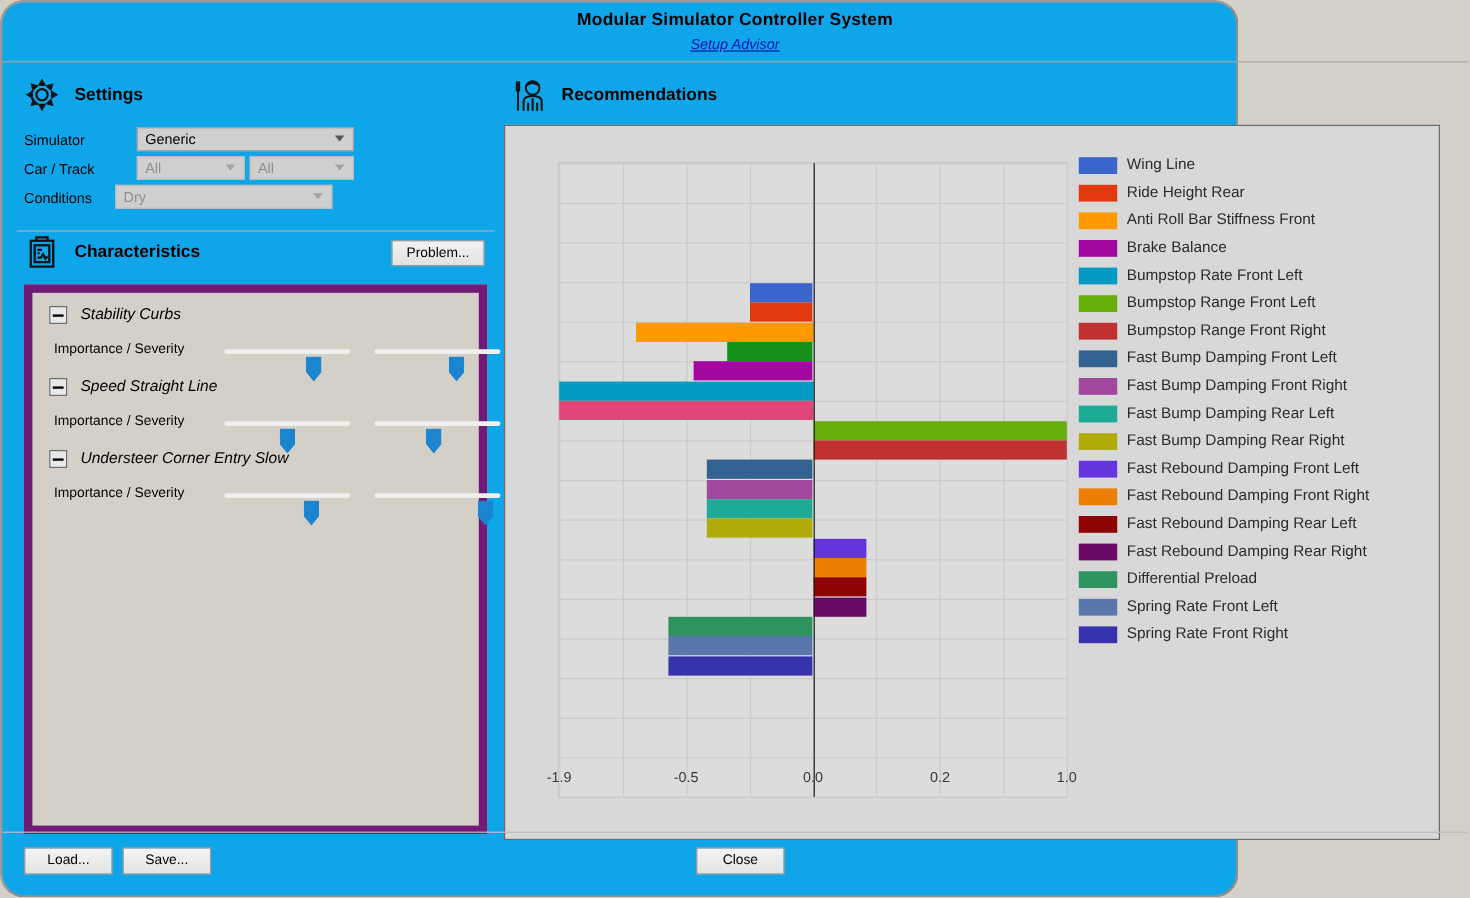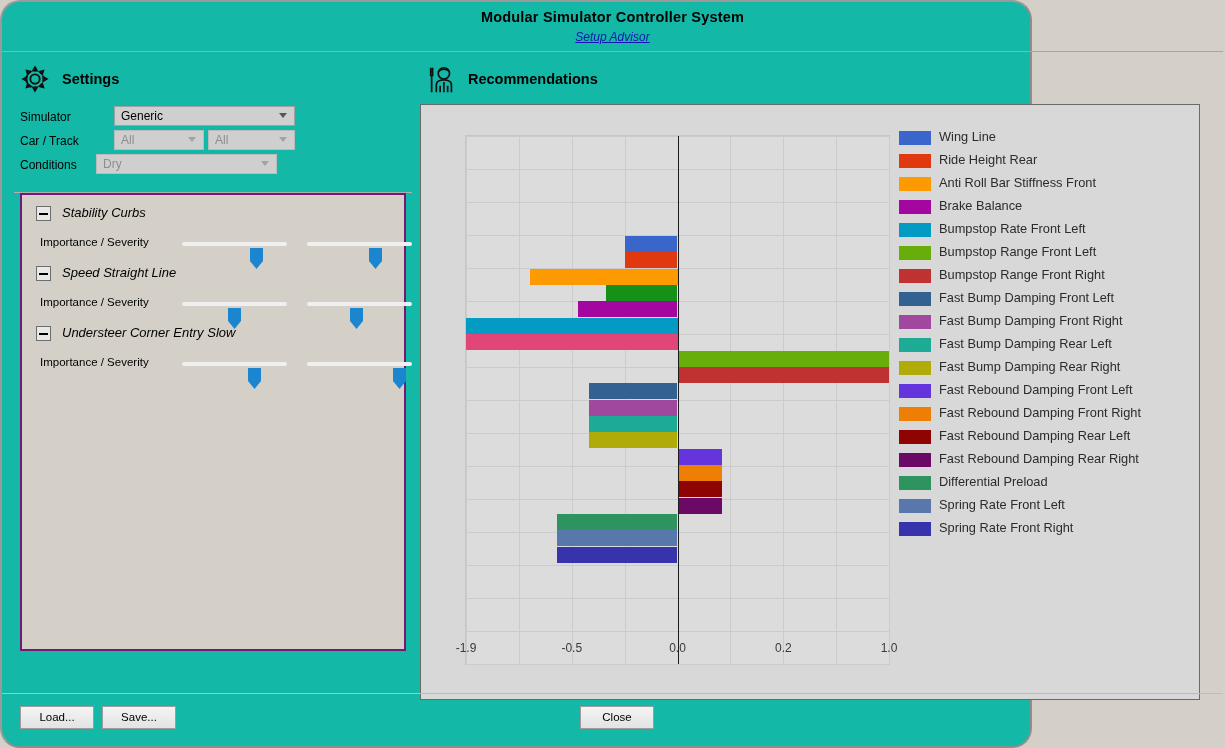--- a/index.html
+++ b/index.html
@@ -5,21 +5,21 @@
   html, body {
     margin: 0; padding: 0;
     width: 1225px; height: 748px;
     background: #d4d0c8;
     font-family: "Liberation Sans", sans-serif;
     overflow: hidden;
   }
   #app {
     position: relative;
     width: 1032px; height: 748px;
-    background: #14b8a6;
+    background: #0ea5e9;
     box-sizing: border-box;
     border-top: 2px solid #9a9a9a;
     border-left: 2px solid #9a9a9a;
     border-right: 2px solid #8e8e8e;
     border-bottom: 2px solid #8e8e8e;
     border-radius: 20px;
   }
 
   
   .titlebar {
@@ -90,21 +90,21 @@
     font-size: 11.5px; color: #000;
     text-align: center; line-height: 20px;
     cursor: pointer;
     box-sizing: border-box;
   }
 
   .char-box {
     position: relative;
     margin: 0 6px;
     height: 458px;
-    border: 2px solid #701a75;
+    border: 7px solid #701a75;
     background: #d4d0c8;
     box-sizing: border-box;
   }
   .char-item { position: relative; }
   .char-title-row { position: relative; height: 26px; }
   .collapse-box {
     position: absolute; left: 14px; top: 5px;
     width: 15px; height: 15px;
     border: 1px solid #6d6d6d; background: #e8e8e8;
     box-sizing: border-box;
@@ -251,20 +251,35 @@
         <span class="flabel">Conditions</span>
         <div class="combo disabled" style="left:82px; width:181px;">
           <span>Dry</span>
           <span class="chev"></span>
         </div>
       </div>
     </div>
 
     <hr class="hr">
 
+    <div class="section-head char-head">
+      <span class="icon">
+        <svg width="30" height="30" viewBox="0 0 32 32">
+          <g fill="none" stroke="#111" stroke-width="2">
+            <rect x="6" y="6" width="20" height="23"></rect>
+            <path d="M11 6 L11 3 L21 3 L21 6"></path>
+            <rect x="9.5" y="10" width="13" height="15"></rect>
+            <path d="M12 14 L16 14 M12 17 L14 17"></path>
+            <path d="M12 21 L15 21 L17 18 L19 22 L21 20"></path>
+          </g>
+        </svg>
+      </span>
+      <span class="label">Characteristics</span>
+      <div class="problem-btn">Problem...</div>
+    </div>
 
     <div class="char-box">
       <div style="height:6px"></div>
 
       <div class="char-item">
         <div class="char-title-row">
           <span class="collapse-box"></span>
           <span class="char-title">Stability Curbs</span>
         </div>
         <div class="slider-row">

